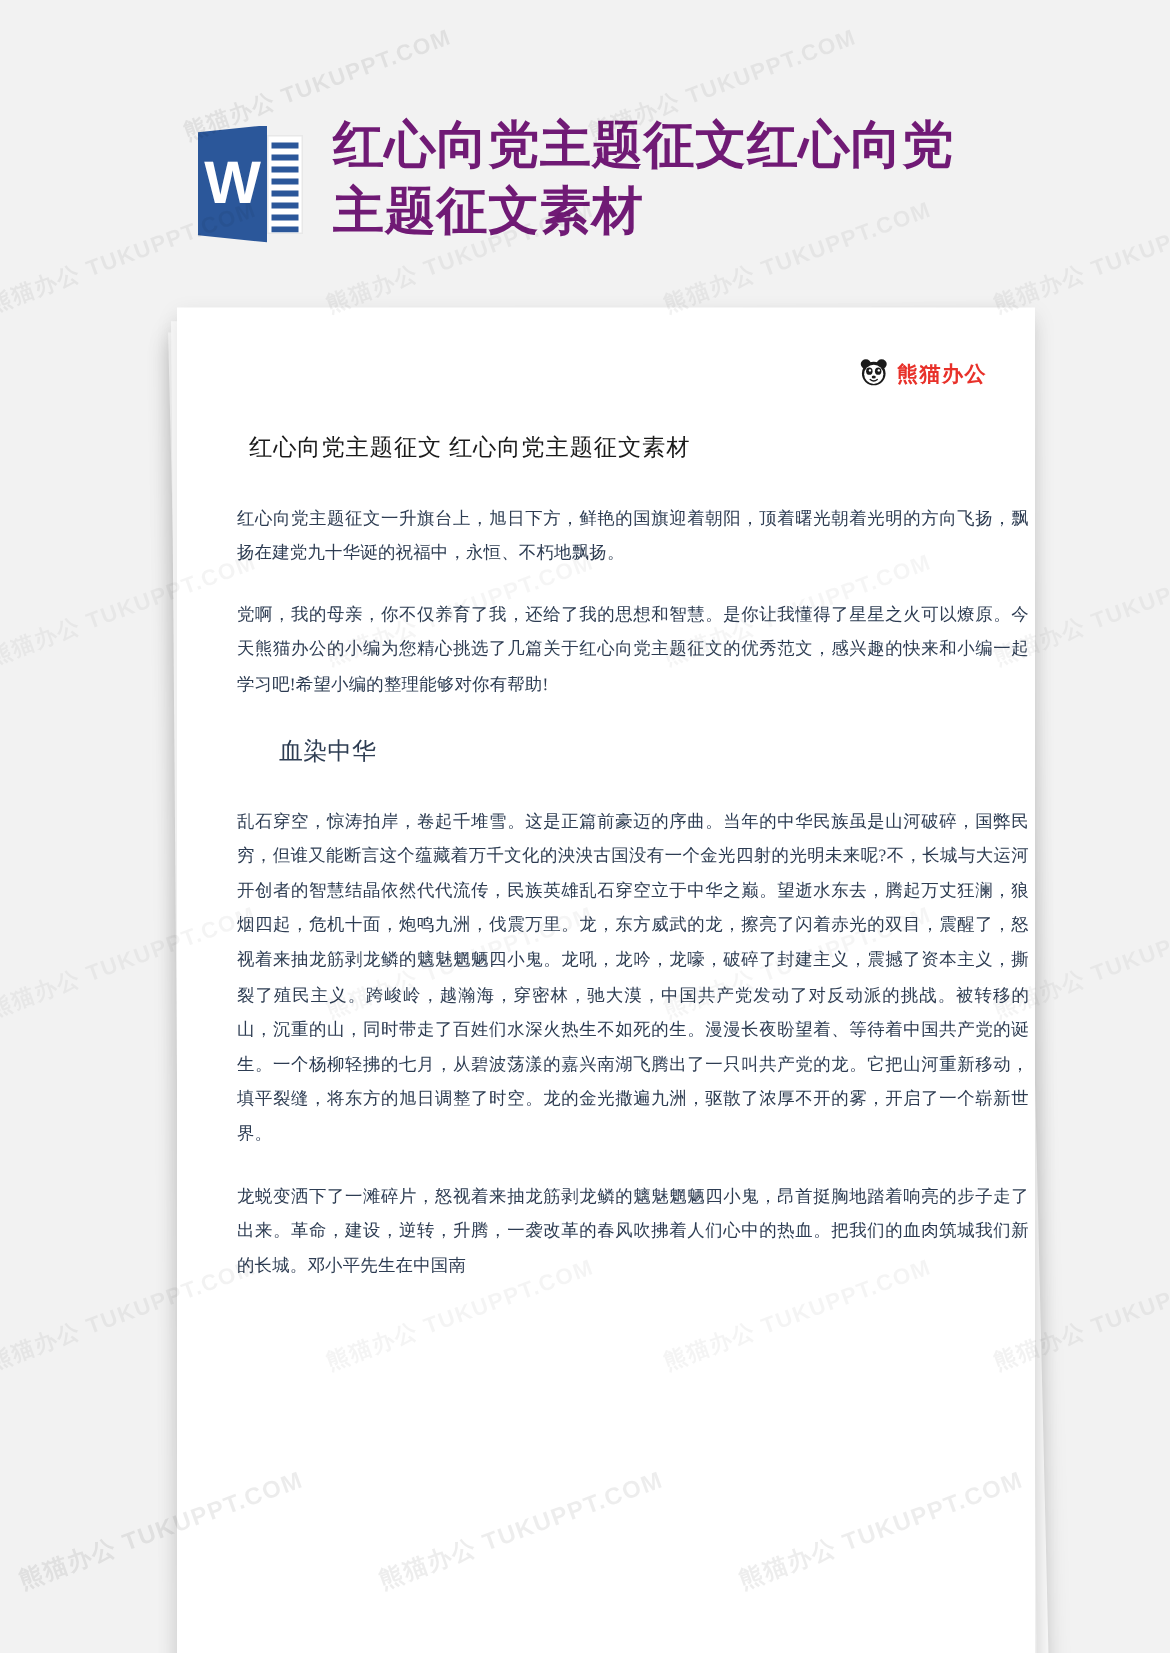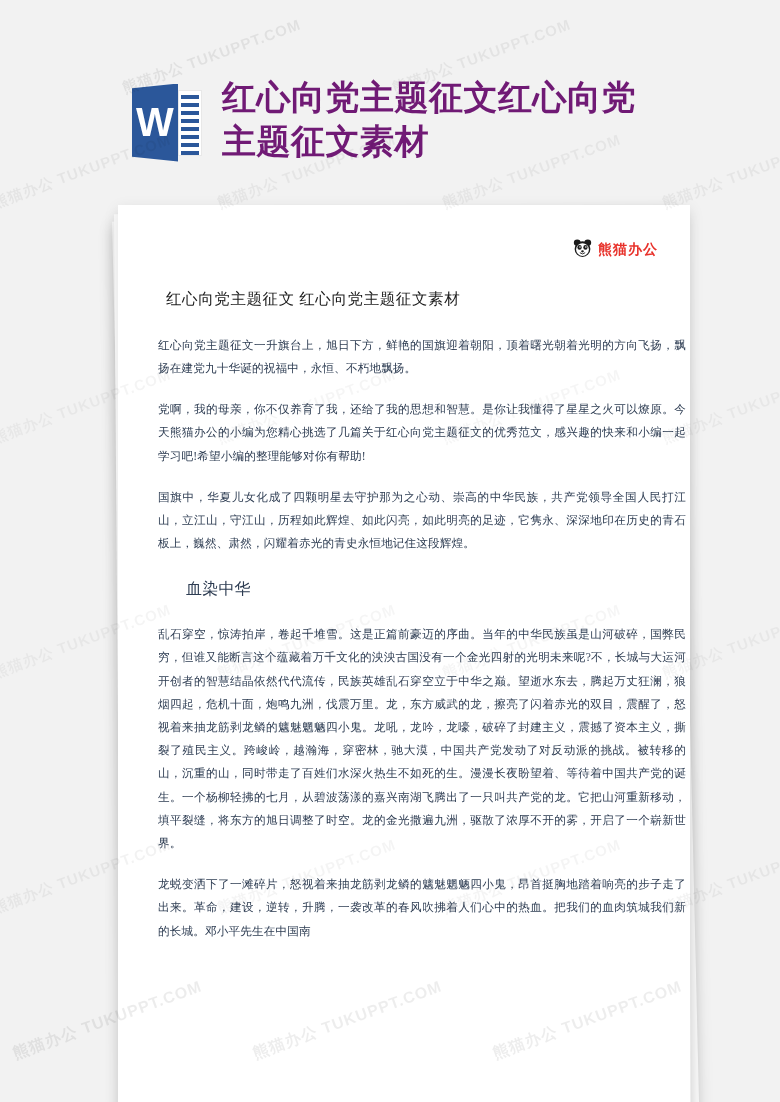--- a/index.html
+++ b/index.html
@@ -227,21 +227,20 @@
         <path d="M15.5 28.5 Q20 32.6 24.5 28.5" stroke="#1a1a1a" stroke-width="1.7" fill="none" stroke-linecap="round"></path>
       </svg>
       <span id="brand-text">熊猫办公</span>
     </div>
 
     <div id="doc">
       <div id="doc-title">红心向党主题征文 红心向党主题征文素材</div>
       <div id="doc-blocks">
           <div class="para">红心向党主题征文一升旗台上，旭日下方，鲜艳的国旗迎着朝阳，顶着曙光朝着光明的方向飞扬，飘扬在建党九十华诞的祝福中，永恒、不朽地飘扬。</div>
           <div class="para">党啊，我的母亲，你不仅养育了我，还给了我的思想和智慧。是你让我懂得了星星之火可以燎原。今天熊猫办公的小编为您精心挑选了几篇关于红心向党主题征文的优秀范文，感兴趣的快来和小编一起学习吧!希望小编的整理能够对你有帮助!</div>
-          <div class="para">国旗中，华夏儿女化成了四颗明星去守护那为之心动、崇高的中华民族，共产党领导全国人民打江山，立江山，守江山，历程如此辉煌、如此闪亮，如此明亮的足迹，它隽永、深深地印在历史的青石板上，巍然、肃然，闪耀着赤光的青史永恒地记住这段辉煌。</div>
           <div class="section-head">血染中华</div>
           <div class="para">乱石穿空，惊涛拍岸，卷起千堆雪。这是正篇前豪迈的序曲。当年的中华民族虽是山河破碎，国弊民穷，但谁又能断言这个蕴藏着万千文化的泱泱古国没有一个金光四射的光明未来呢?不，长城与大运河开创者的智慧结晶依然代代流传，民族英雄乱石穿空立于中华之巅。望逝水东去，腾起万丈狂澜，狼烟四起，危机十面，炮鸣九洲，伐震万里。龙，东方威武的龙，擦亮了闪着赤光的双目，震醒了，怒视着来抽龙筋剥龙鳞的魑魅魍魉四小鬼。龙吼，龙吟，龙嚎，破碎了封建主义，震撼了资本主义，撕裂了殖民主义。跨峻岭，越瀚海，穿密林，驰大漠，中国共产党发动了对反动派的挑战。被转移的山，沉重的山，同时带走了百姓们水深火热生不如死的生。漫漫长夜盼望着、等待着中国共产党的诞生。一个杨柳轻拂的七月，从碧波荡漾的嘉兴南湖飞腾出了一只叫共产党的龙。它把山河重新移动，填平裂缝，将东方的旭日调整了时空。龙的金光撒遍九洲，驱散了浓厚不开的雾，开启了一个崭新世界。</div>
           <div class="para">龙蜕变洒下了一滩碎片，怒视着来抽龙筋剥龙鳞的魑魅魍魉四小鬼，昂首挺胸地踏着响亮的步子走了出来。革命，建设，逆转，升腾，一袭改革的春风吹拂着人们心中的热血。把我们的血肉筑城我们新的长城。邓小平先生在中国南</div>
         </div>
     </div>
   </div>
 
   <div class="wm-layer" id="wm-layer">
       <div class="wm" style="left: -10px; top: 195px; font-size: 15px; color: rgba(0, 0, 0, 0.055); transform: rotate(-20deg);">熊猫办公 TUKUPPT.COM</div>
       <div class="wm" style="left: 215px; top: 195px; font-size: 15px; color: rgba(0, 0, 0, 0.05); transform: rotate(-20deg);">熊猫办公 TUKUPPT.COM</div>

